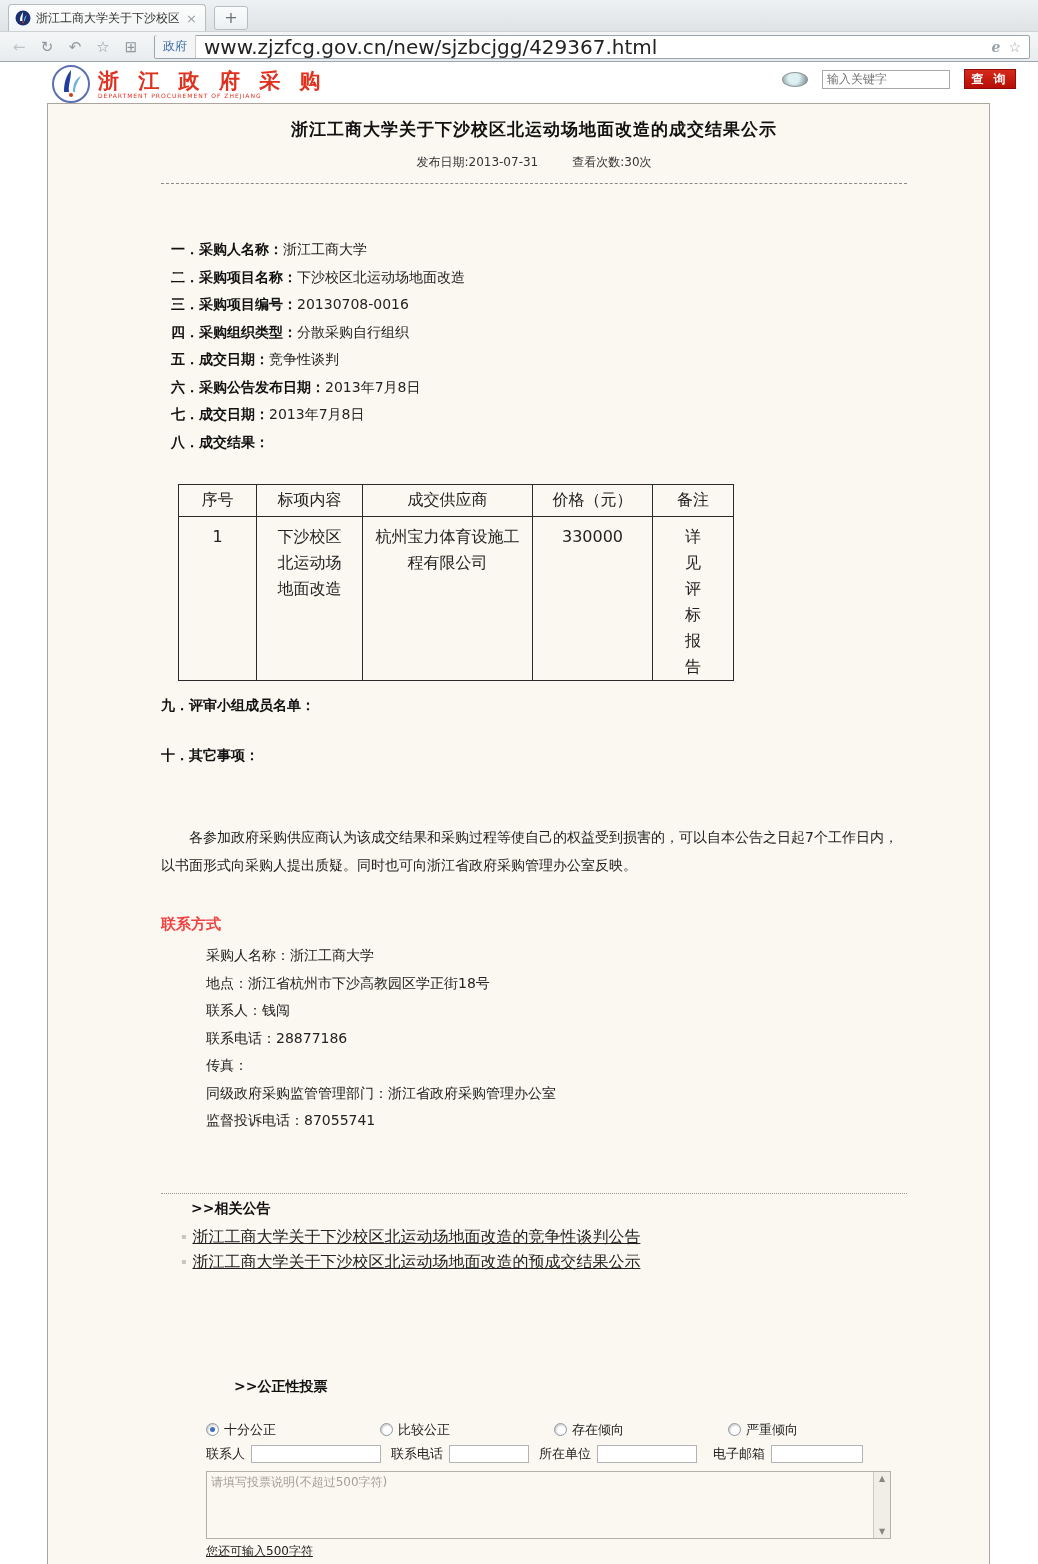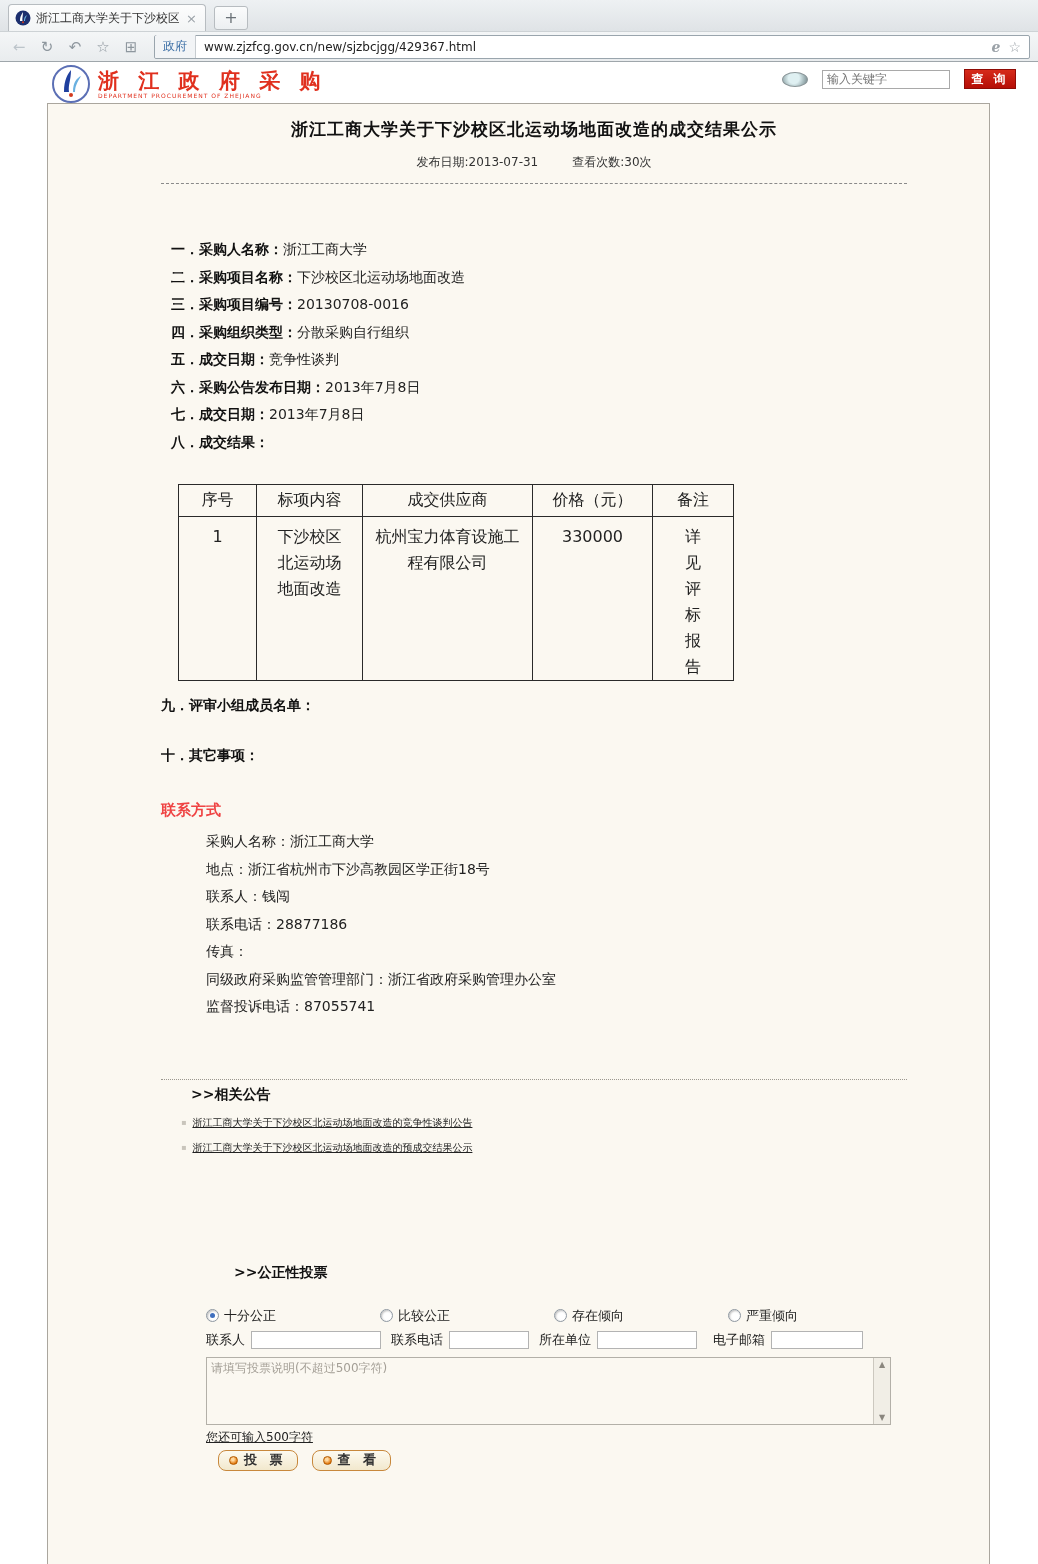--- a/index.html
+++ b/index.html
@@ -19,21 +19,21 @@
   .favicon { width:16px; height:16px; flex:none; }
 
   .toolbar { height:31px; background:linear-gradient(#f4f6f7,#e9ecee); border-top:1px solid #cdd2d5;
              border-bottom:1px solid #9fa6ab; display:flex; align-items:center; padding:0 8px; gap:6px; }
   .navicon { width:22px; text-align:center; font-size:15px; color:#8e979e; }
   .navicon.disabled { color:#bcc4ca; }
   .addressbar { flex:1; height:24px; background:#fff; border:1px solid #9aa5ad; border-radius:2px;
                 display:flex; align-items:center; margin-left:6px; }
   .url-badge { font-size:12px; color:#3b6ea5; background:#f2f4f6; border-right:1px solid #c7ccd0;
                padding:3px 8px; border-radius:2px 0 0 2px; }
-  .url-text { flex:1; font-size:12px; color:#222; padding-left:8px; white-space:nowrap; overflow:hidden; }
+  .url-text { flex:1; font-size:20px; color:#222; padding-left:8px; white-space:nowrap; overflow:hidden; }
   .addr-right { display:flex; align-items:center; gap:8px; padding-right:8px; }
   .ie-icon { font-family:"DejaVu Serif", serif; font-style:italic; font-weight:bold; color:#9aa1a7; font-size:14px; }
   .addr-star { color:#9aa1a7; font-size:14px; }
 
   
   .site-header { height:41px; background:#fff; position:relative;border-radius:6px; }
   .logo-wrap { position:absolute; left:52px; top:3px; display:flex; gap:8px; align-items:center; }
   .logo-text-cn { color:#e0301e; font-size:21px; font-weight:bold; letter-spacing:6px; line-height:22px; }
   .logo-text-en { color:#e0301e; font-size:6px; letter-spacing:1px; }
   .search-wrap { position:absolute; right:22px; top:7px; display:flex; align-items:center; gap:14px; }
@@ -73,21 +73,21 @@
 
   .notice-para { margin-top:58px; font-size:14px; line-height:28px; text-indent:2em; color:#222; }
 
   .contact-heading { margin-top:36px; font-size:15px; font-weight:bold; color:#ef4444; }
   .contact-lines { margin-top:8px; margin-left:45px; }
   .contact-line { font-size:14px; line-height:27.5px; color:#222; }
 
   .related { margin-top:58px; }
   .related-heading { font-size:14px; font-weight:bold; color:#111; margin-left:30px; padding:6px 0; }
   .related-links { margin-left:20px; }
-  .related-link-row { font-size:10px; line-height:25px; display:flex; align-items:center; gap:6px;text-align:center; }
+  .related-link-row { font-size:16px; line-height:25px; display:flex; align-items:center; gap:6px;text-align:center; }
   .related-link-row::before { content:"▪"; color:#c9c5bc; font-size:8px; }
   .related-link { color:#222; text-decoration:underline; cursor:pointer; }
 
   .vote { margin-top:104px; padding-left:158px; }
   .vote-heading { font-size:14px; font-weight:bold; color:#111; margin-left:28px; }
   .vote-options { display:flex; margin-top:25px; }
   .vote-opt { display:flex; align-items:center; gap:5px; width:174px; font-size:13px; color:#222; }
   .radio { display:inline-block; width:13px; height:13px; border-radius:50%; background:#fff;
            border:1px solid #8f98a1; box-shadow:inset 1px 1px 2px rgba(0,0,0,.25); position:relative; flex:none; }
   .radio.checked::after { content:""; position:absolute; left:3px; top:3px; width:5px; height:5px;
@@ -204,20 +204,21 @@
           <td class="col-supplier">杭州宝力体育设施工程有限公司</td>
           <td class="col-price">330000</td>
           <td class="col-note">详见评标报告</td>
         </tr>
       </tbody>
     </table>
 
     <div class="bold-line mt16">九．评审小组成员名单：</div>
     <div class="bold-line mt32">十．其它事项：</div>
 
+    <p class="notice-para">各参加政府采购供应商认为该成交结果和采购过程等使自己的权益受到损害的，可以自本公告之日起7个工作日内，以书面形式向采购人提出质疑。同时也可向浙江省政府采购管理办公室反映。</p>
 
     <div class="contact-heading">联系方式</div>
     <div class="contact-lines">
       <div class="contact-line">采购人名称：浙江工商大学</div>
       <div class="contact-line">地点：浙江省杭州市下沙高教园区学正街18号</div>
       <div class="contact-line">联系人：钱闯</div>
       <div class="contact-line">联系电话：28877186</div>
       <div class="contact-line">传真：</div>
       <div class="contact-line">同级政府采购监管管理部门：浙江省政府采购管理办公室</div>
       <div class="contact-line">监督投诉电话：87055741</div>

